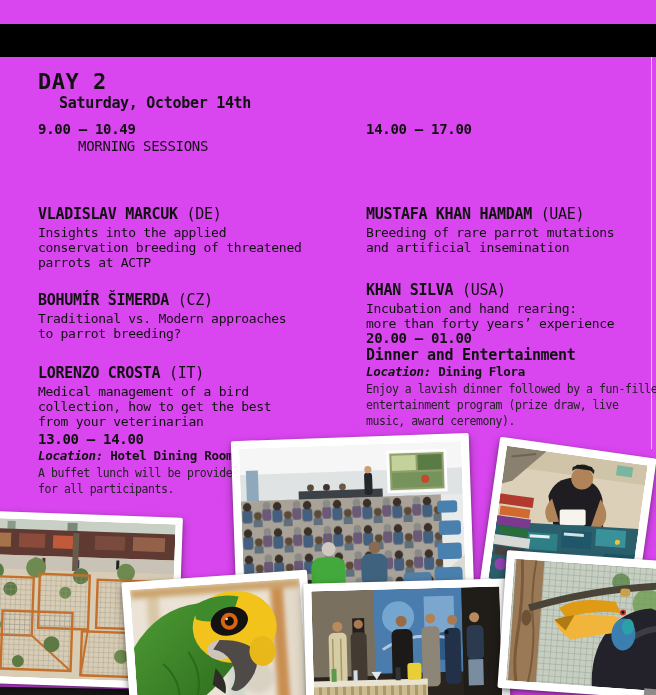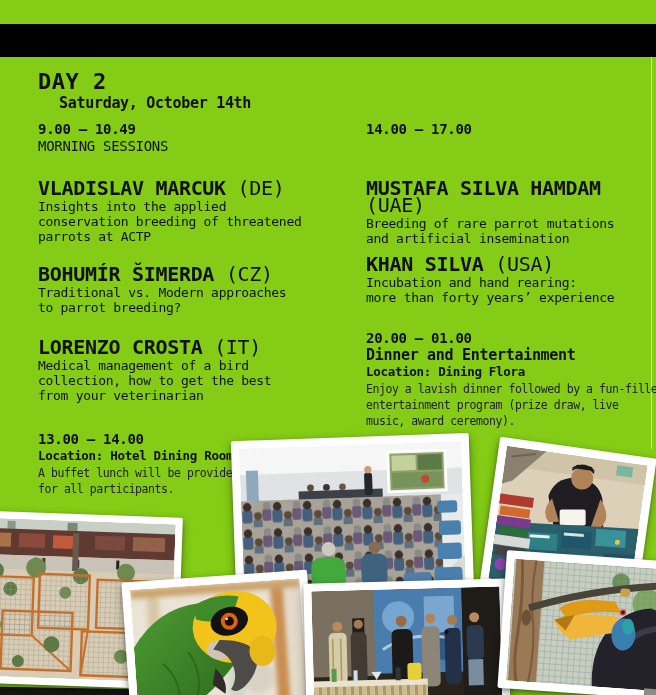--- a/index.html
+++ b/index.html
@@ -1,39 +1,39 @@
 <!DOCTYPE html>
 <html><head>
 <meta charset="utf-8">
 <style>
   html,body{margin:0;padding:0;background:#e8e8e8;}
-  .page{position:relative;width:656px;height:695px;overflow:hidden;background:#84cc16;
+  .page{position:relative;width:656px;height:695px;overflow:hidden;background:#d946ef;
         font-family:"DejaVu Sans Mono", monospace;color:#111;}
   .topbar{position:absolute;left:0;top:24px;width:656px;height:33px;background:#000;}
   .edge-line{position:absolute;left:651px;top:57px;width:1px;height:392px;background:#d8d8d8;z-index:0;}
 
   .day-title{position:absolute;left:38px;top:69px;font-size:22px;font-weight:700;letter-spacing:0.5px;}
   .date-sub{position:absolute;left:38px;top:94px;font-size:15px;font-weight:700;letter-spacing:-0.3px;margin-left:21px;}
 
   .t-time{font-size:14px;font-weight:700;letter-spacing:-0.3px;line-height:16px;}
-  .t-label{font-size:14px;font-weight:400;letter-spacing:-0.3px;line-height:16px;}
+  .t-label{font-size:14px;font-weight:400;letter-spacing:-0.3px;line-height:16px;margin-left:40px;}
   .abs{position:absolute;}
   .colL{left:38px;}
   .colR{left:366px;}
 
   .talk{position:absolute;width:300px;}
-  .talk-name{font-size:20px;font-weight:700;letter-spacing:-0.3px;line-height:17px;margin-bottom:2px;}
+  .talk-name{font-size:15px;font-weight:700;letter-spacing:-0.3px;line-height:17px;margin-bottom:2px;margin-top:26px;}
   .talk-name .country{font-weight:400;}
   .talk-topic{font-size:13px;font-weight:400;letter-spacing:-0.3px;line-height:15px;white-space:pre-line;}
 
   .evt{position:absolute;width:300px;}
   .evt .t-time{margin-bottom:1px;}
   .blk-title{font-size:15px;font-weight:700;letter-spacing:-0.3px;line-height:17px;}
   .loc{font-size:12.5px;font-weight:700;letter-spacing:-0.3px;line-height:15px;}
-  .loc-label{text-align:right;}
+  .loc-label{font-style:italic;text-align:right;}
   .note{font-size:11.5px;font-weight:400;letter-spacing:-0.45px;line-height:16px;white-space:pre-line;margin-top:2px;color:#222;}
 
   .ph{position:absolute;background:#fff;padding:8px;border-radius:2px;
       box-shadow:0 4px 10px rgba(0,0,0,.38),0 1px 3px rgba(0,0,0,.28);}
   .ph svg{display:block;width:100%;height:100%;}
   .ph-inner{width:100%;height:100%;overflow:hidden;}
   #ph-aviary{left:-32px;top:514px;width:198px;height:158px;transform:rotate(2deg);z-index:2;padding:7px;}
   #ph-conf{left:234px;top:437px;width:222px;height:172px;transform:rotate(-2deg);z-index:2;}
   #ph-books{left:489px;top:447px;width:142px;height:134px;transform:rotate(8deg);z-index:3;}
   #ph-parrot{left:126px;top:576px;width:170px;height:124px;transform:rotate(-4deg);z-index:4;}
@@ -81,21 +81,21 @@
   <div class="evt colL" style="top:431px">
     <div class="t-time">13.00 — 14.00</div>
     <div class="loc"><span class="loc-label">Location:</span> <span class="loc-val">Hotel Dining Room</span></div>
     <div class="note">A buffet lunch will be provided
 for all participants.</div>
   </div>
 
   <div class="abs colR t-time" style="top:121px">14.00 — 17.00</div>
 
   <div class="talk colR" style="top:180px">
-    <div class="talk-name"><span>MUSTAFA SILVA HAMDAM</span> <span class="country">(UAE)</span></div>
+    <div class="talk-name"><span>MUSTAFA KHAN HAMDAM</span> <span class="country">(UAE)</span></div>
     <div class="talk-topic">Breeding of rare parrot mutations
 and artificial insemination</div>
   </div>
 
   <div class="talk colR" style="top:256px">
     <div class="talk-name"><span>KHAN SILVA</span> <span class="country">(USA)</span></div>
     <div class="talk-topic">Incubation and hand rearing:
 more than forty years’ experience</div>
   </div>
 

